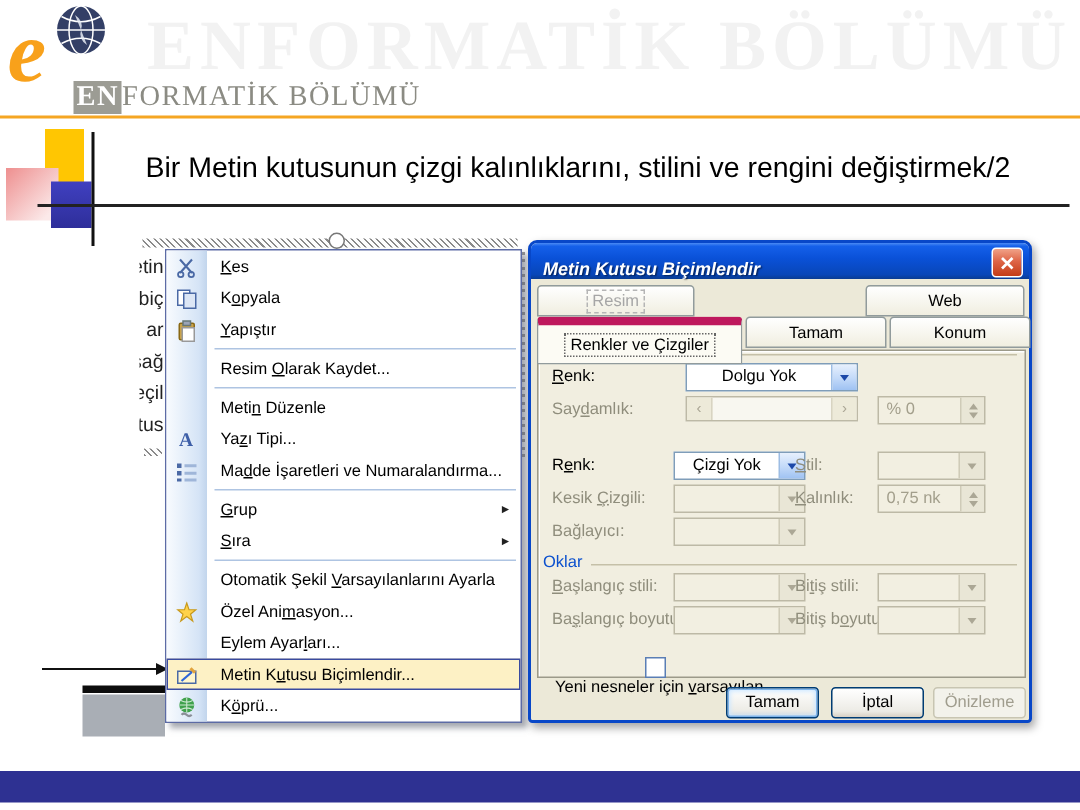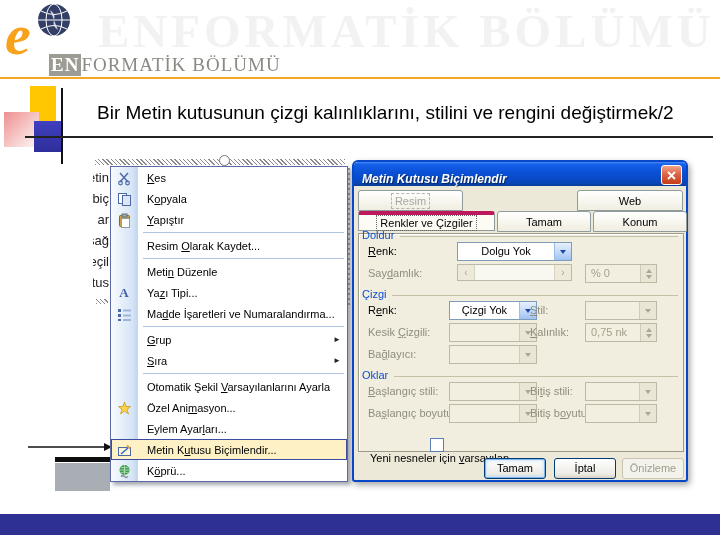--- a/index.html
+++ b/index.html
@@ -73,21 +73,21 @@
           border-radius:3px;background:linear-gradient(#F1A288,#DE6547 45%,#C33C17);
           display:flex;align-items:center;justify-content:center;}
   .close-btn svg{display:block;}
 
   .tab{position:absolute;height:21px;box-sizing:border-box;border:1px solid #919B9C;
        border-radius:3px 3px 0 0;background:linear-gradient(#FFFFFF,#F0EEE0);
        display:flex;align-items:center;justify-content:center;}
   .tab .tab-label{padding:1px 3px;}
   .tab.disabled{color:#A6A6A6;}
   .tab.disabled .tab-label{outline:1px dashed #B5B5B5;}
-  .tab.active{background:#FCFBF4;border-top:4px solid #be185d;height:20px;z-index:5;}
+  .tab.active{background:#FCFBF4;border-top:6px solid #be185d;height:32px;z-index:5;}
   .tab.active .tab-label{outline:1px dotted #666;}
 
   .panel{position:absolute;left:4px;top:71px;width:326px;height:219px;background:#F1EEE0;
          border:1px solid #9C9A8A;box-shadow:inset 1px 1px 0 #fff;box-sizing:border-box;}
 
   .grp{position:absolute;left:8px;right:8px;display:flex;align-items:center;}
   .grp .grp-name{color:var(--group_label_blue,#0B50CE);}
   .grp .grp-line{flex:1;height:1px;background:#C5C0A8;margin-left:6px;margin-top:2px;}
 
   .fld-label{position:absolute;color:#000;white-space:nowrap;}
@@ -341,24 +341,20 @@
         <span class="strack"></span>
         <span class="sbtn r">›</span>
       </div>
       <div class="spin" style="left: 231px; width: 72px; top: 102px;">
         <span class="sval">% 0</span>
         <span class="sarr">
           <i class="up"></i>
           <i class="dn"></i>
         </span>
       </div>
-      <div class="grp" style="top: 126px;">
-        <span class="grp-name">Çizgi</span>
-        <span class="grp-line"></span>
-      </div>
       <div class="fld-label" style="left: 14px; top: 142px;">R<u>e</u>nk:</div>
       <div class="combo" style="left: 95px; width: 88px; top: 139px;">
         <span class="val">Çizgi Yok</span>
         <span class="btn"></span>
       </div>
       <div class="fld-label dis" style="left: 176px; top: 142px;"><u>S</u>til:</div>
       <div class="combo disabled" style="left: 231px; width: 72px; top: 139px;">
         <span class="val"></span>
         <span class="btn"></span>
       </div>

